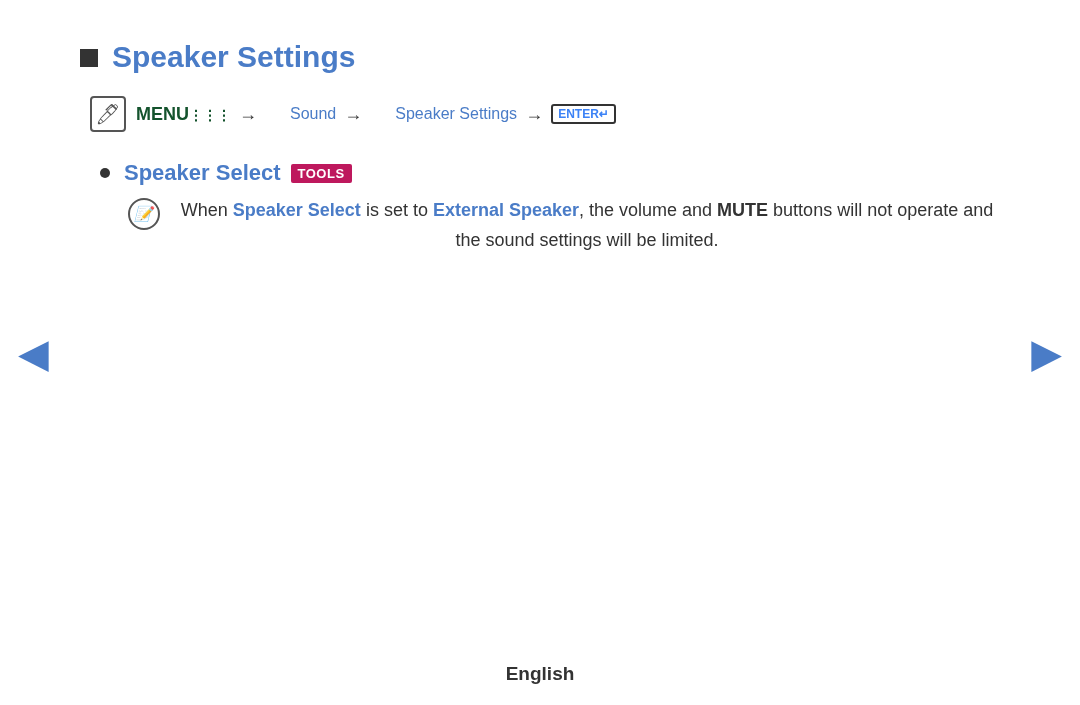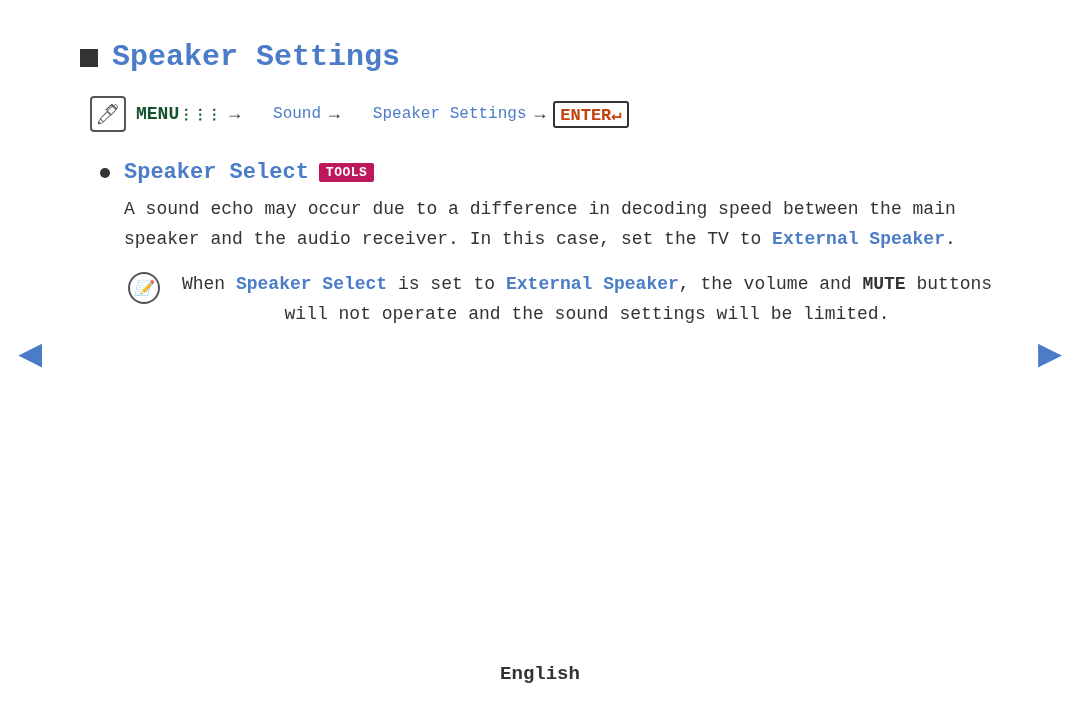--- a/index.html
+++ b/index.html
@@ -1,19 +1,18 @@
 <!DOCTYPE html>
 <html><head>
   <meta charset="utf-8">
   <style>
     * {
       margin: 0;
       padding: 0;
       box-sizing: border-box;
-      font-family: Liberation Mono, monospace;
     }
 
     body {
       width: 1080px;
       height: 705px;
       background: #ffffff;
       font-family: Arial, sans-serif;
       position: relative;
       overflow: hidden;
     }
@@ -88,22 +87,22 @@
       color: #4a7cc7;
       font-size: 16px;
       margin-left: 25px;
     }
 
     .enter-box {
       border: 2px solid #333;
       border-radius: 3px;
       padding: 1px 5px;
       font-weight: bold;
-      font-size: 17px;
-      color: #c2410c;
+      font-size: 12px;
+      color: #3b82f6;
     }
 
     .section-list {
       margin-left: 20px;
     }
 
     .section-item {
       display: flex;
       align-items: flex-start;
       margin-bottom: 14px;
@@ -252,23 +251,20 @@
   <div class="section-list">
     <div class="section-item">
       <div class="bullet-dot"></div>
       <div class="section-item-content">
 
         <div class="section-heading">
           <span>Speaker Select</span>
           <span class="tools-badge">TOOLS</span>
         </div>
 
-        <p class="description-text">
-          <span>A sound echo may occur due to a difference in decoding speed between the main speaker and the audio receiver. In this case, set the TV to </span><span class="blue-link">External Speaker</span><span>.</span>
-        </p>
 
         <div class="note-row">
           <div class="note-icon">📝</div>
           <p class="note-text">
             <span>When </span><span class="blue-link">Speaker Select</span><span> is set to </span><span class="blue-link">External Speaker</span><span>, the volume and </span><span class="bold-text">MUTE</span><span> buttons will not operate and the sound settings will be limited.</span>
           </p>
         </div>
 
       </div>
     </div>

